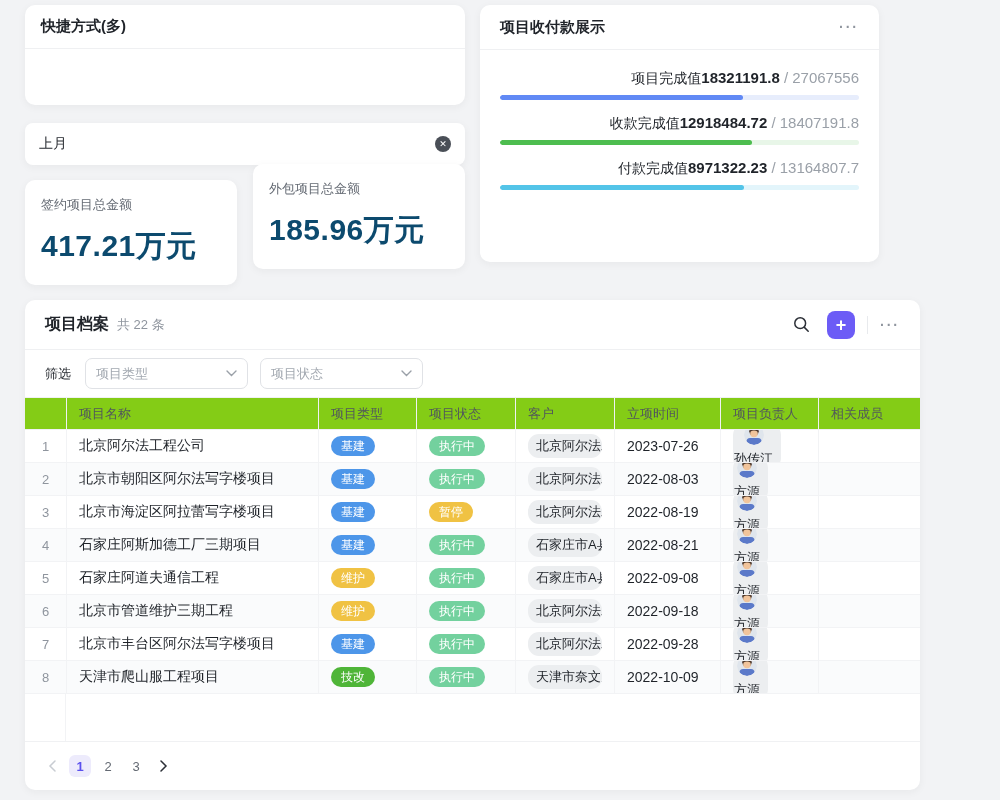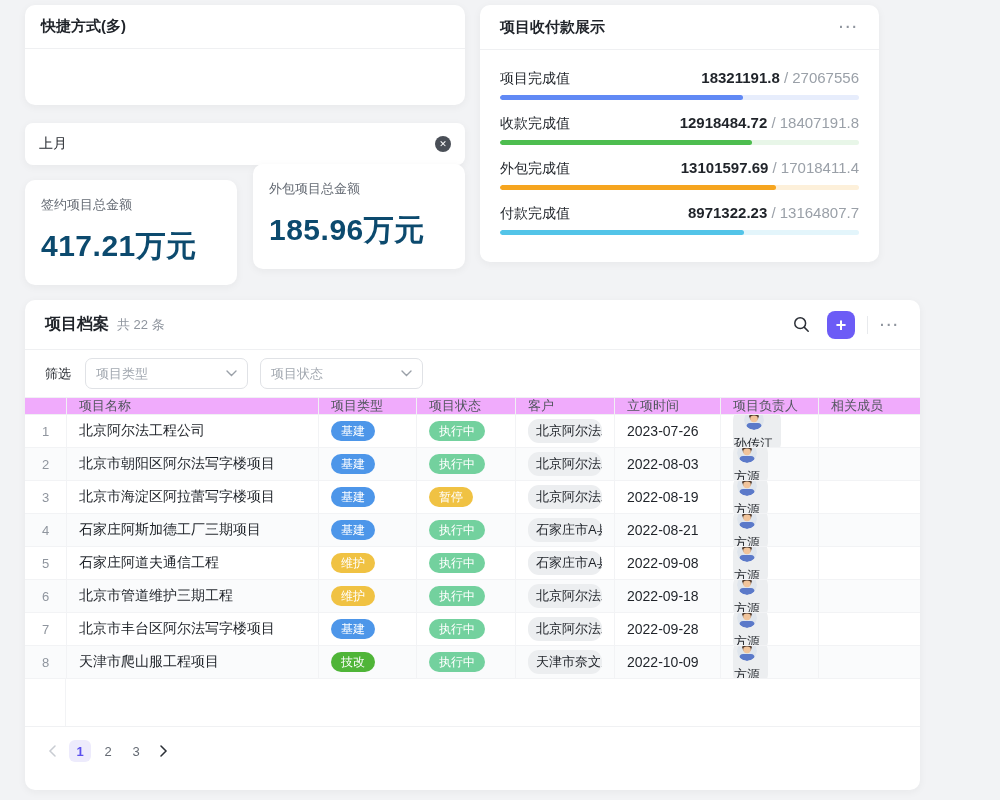--- a/index.html
+++ b/index.html
@@ -23,21 +23,21 @@
   .stat1 { left:25px; top:180px; }
   .stat2 { left:253px; top:164px; }
 
   
   .pay { left:480px; top:5px; width:399px; height:257px; }
   .pay .hd { height:45px; display:flex; align-items:center; padding:0 20px; border-bottom:1px solid #eff0f2; }
   .pay .hd .t { flex:1; font-size:15px; font-weight:bold; color:#1f2329; }
   .dots { color:#8f959e; font-size:14px; letter-spacing:2px; font-weight:bold; cursor:pointer; }
   .pay .body { padding:10px 20px 0; }
   .pgroup { padding:9px 0 5px; }
-  .pgroup .row1 { display:flex; align-items:baseline; }
+  .pgroup .row1 { display:flex; align-items:baseline;text-align:right; }
   .pgroup .lb { flex:1; font-size:14px; color:#1f2329; }
   .pgroup .val { font-size:15px; font-weight:bold; color:#1f2329; }
   .pgroup .tot { font-size:15px; color:#9aa0a8; font-weight:normal; }
   .ptrack { margin-top:7px; height:5px; border-radius:3px; overflow:hidden; }
   .pfill { height:100%; border-radius:3px; }
 
   
   .tcard { left:25px; top:300px; width:895px; height:490px; display:flex; flex-direction:column; }
   .t-hd { height:50px; display:flex; align-items:center; padding:0 20px; border-bottom:1px solid #eff0f2; }
   .t-hd .title { font-size:16px; font-weight:bold; color:#1f2329; }
@@ -47,21 +47,21 @@
   .search-btn { width:24px; height:24px; margin-right:14px; }
   .add-btn { width:28px; height:28px; background:#6c5cf6; border-radius:8px; color:#fff; font-size:18px; font-weight:bold; line-height:1; }
   .hd-div { width:1px; height:18px; background:#e8eaed; margin:0 12px; }
 
   .f-row { height:47px; display:flex; align-items:center; padding:0 20px; gap:12px; }
   .f-lb { font-size:13px; color:#1f2329; margin-right:2px; }
   .select { width:163px; height:31px; border:1px solid #e0e2e6; border-radius:7px; display:flex; align-items:center; padding:0 10px; cursor:pointer; }
   .select .ph { flex:1; font-size:13px; color:#a2a8b0; }
 
   .grid { display:grid; grid-template-columns:41px 252px 98px 99px 99px 106px 98px 1fr; }
-  .th-row { height:18px; background:#f0abfc; border-top:1px solid #f0f1f3; border-bottom:1px solid #f0f1f3; }
+  .th-row { height:33px; background:#84cc16; border-top:1px solid #f0f1f3; border-bottom:1px solid #f0f1f3; }
   .th { font-size:13px; color:#51565d; display:flex; align-items:center; padding:0 12px; border-left:1px solid #f0f1f3; overflow:hidden; white-space:nowrap; }
   .th:first-child { border-left:none; }
   .tr { height:33px; border-bottom:1px solid #f2f3f5; }
   .tr.alt { background:#fafbfc; }
   .td { display:flex; align-items:center; padding:0 12px; border-left:1px solid #f2f3f5; overflow:hidden; white-space:nowrap; font-size:14px; color:#1f2329; }
   .td:first-child { border-left:none; justify-content:center; color:#8f959e; font-size:13px; padding:0; }
   .pill { display:inline-block; padding:3px 10px; border-radius:11px; font-size:12px; color:#fff; line-height:1.2; }
   .gpill { display:inline-block; background:#eceef0; border-radius:11px; padding:3px 8px; font-size:13px; color:#1f2329; max-width:80px; overflow:hidden; white-space:nowrap; }
   .owner { display:inline-flex; align-items:center; background:#eceef0; border-radius:11px; padding:1px 8px 1px 1px; gap:5px; font-size:13px; color:#1f2329; max-width:86px; overflow:hidden;flex-direction:column; }
   .avatar { width:20px; height:20px; border-radius:50%; flex:0 0 20px; }
@@ -112,29 +112,20 @@
             <div class="pfill" style="background: rgb(97, 137, 245); width: 67.7%;"></div>
           </div>
         </div>
         <div class="pgroup">
           <div class="row1">
             <div class="lb">收款完成值</div>
             <div class="val">12918484.72<span class="tot"> / 18407191.8</span></div>
           </div>
           <div class="ptrack" style="background: rgb(232, 246, 232);">
             <div class="pfill" style="background: rgb(77, 189, 79); width: 70.2%;"></div>
-          </div>
-        </div>
-        <div class="pgroup">
-          <div class="row1">
-            <div class="lb">外包完成值</div>
-            <div class="val">13101597.69<span class="tot"> / 17018411.4</span></div>
-          </div>
-          <div class="ptrack" style="background: rgb(253, 240, 218);">
-            <div class="pfill" style="background: rgb(246, 165, 31); width: 77%;"></div>
           </div>
         </div>
         <div class="pgroup">
           <div class="row1">
             <div class="lb">付款完成值</div>
             <div class="val">8971322.23<span class="tot"> / 13164807.7</span></div>
           </div>
           <div class="ptrack" style="background: rgb(227, 245, 251);">
             <div class="pfill" style="background: rgb(83, 196, 232); width: 68.1%;"></div>
           </div>

